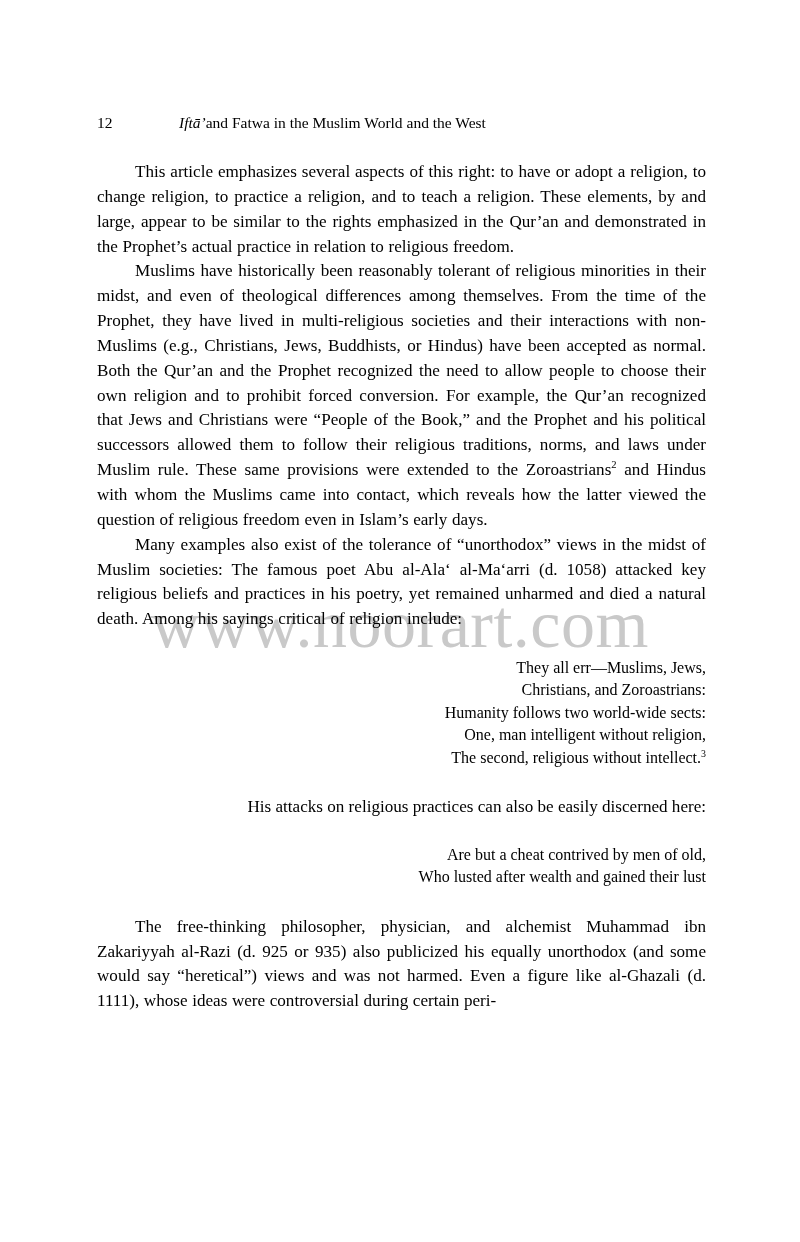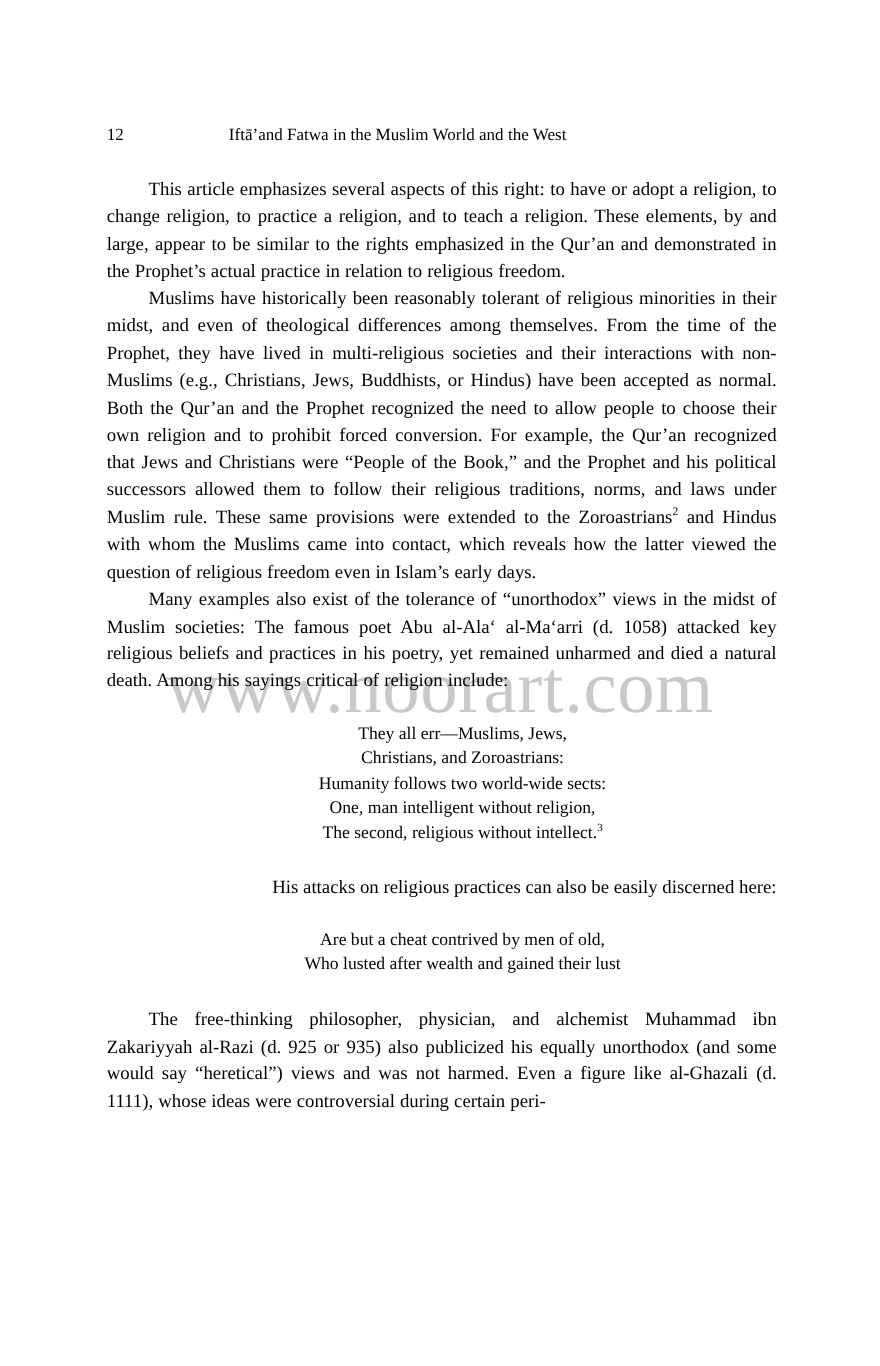--- a/index.html
+++ b/index.html
@@ -43,21 +43,21 @@
   #head-title {
     position: absolute;
     left: 82px;
     top: 0;
     font-size: 15.5px;
     line-height: 22px;
     white-space: nowrap;
   }
 
   #head-title .ital {
-    margin-left: 29px;
+    font-style: italic;
   }
 
   
   #textblock {
     position: absolute;
     left: 97px;
     top: 160px;
     width: 609px;
   }
 
@@ -71,21 +71,21 @@
     hyphens: none;
     word-spacing: 0.02em;
   }
 
   
   div.verse {
     margin: 0;
     padding: 0;
     font-size: 16.0px;
     line-height: 22.4px;
-    text-align: center;
+    text-align: right;
   }
 
   div.verse .vline {
     display: block;
     white-space: pre;
     margin-left: 38px;
   }
 
   p.quote-lead {
     margin: 0;

